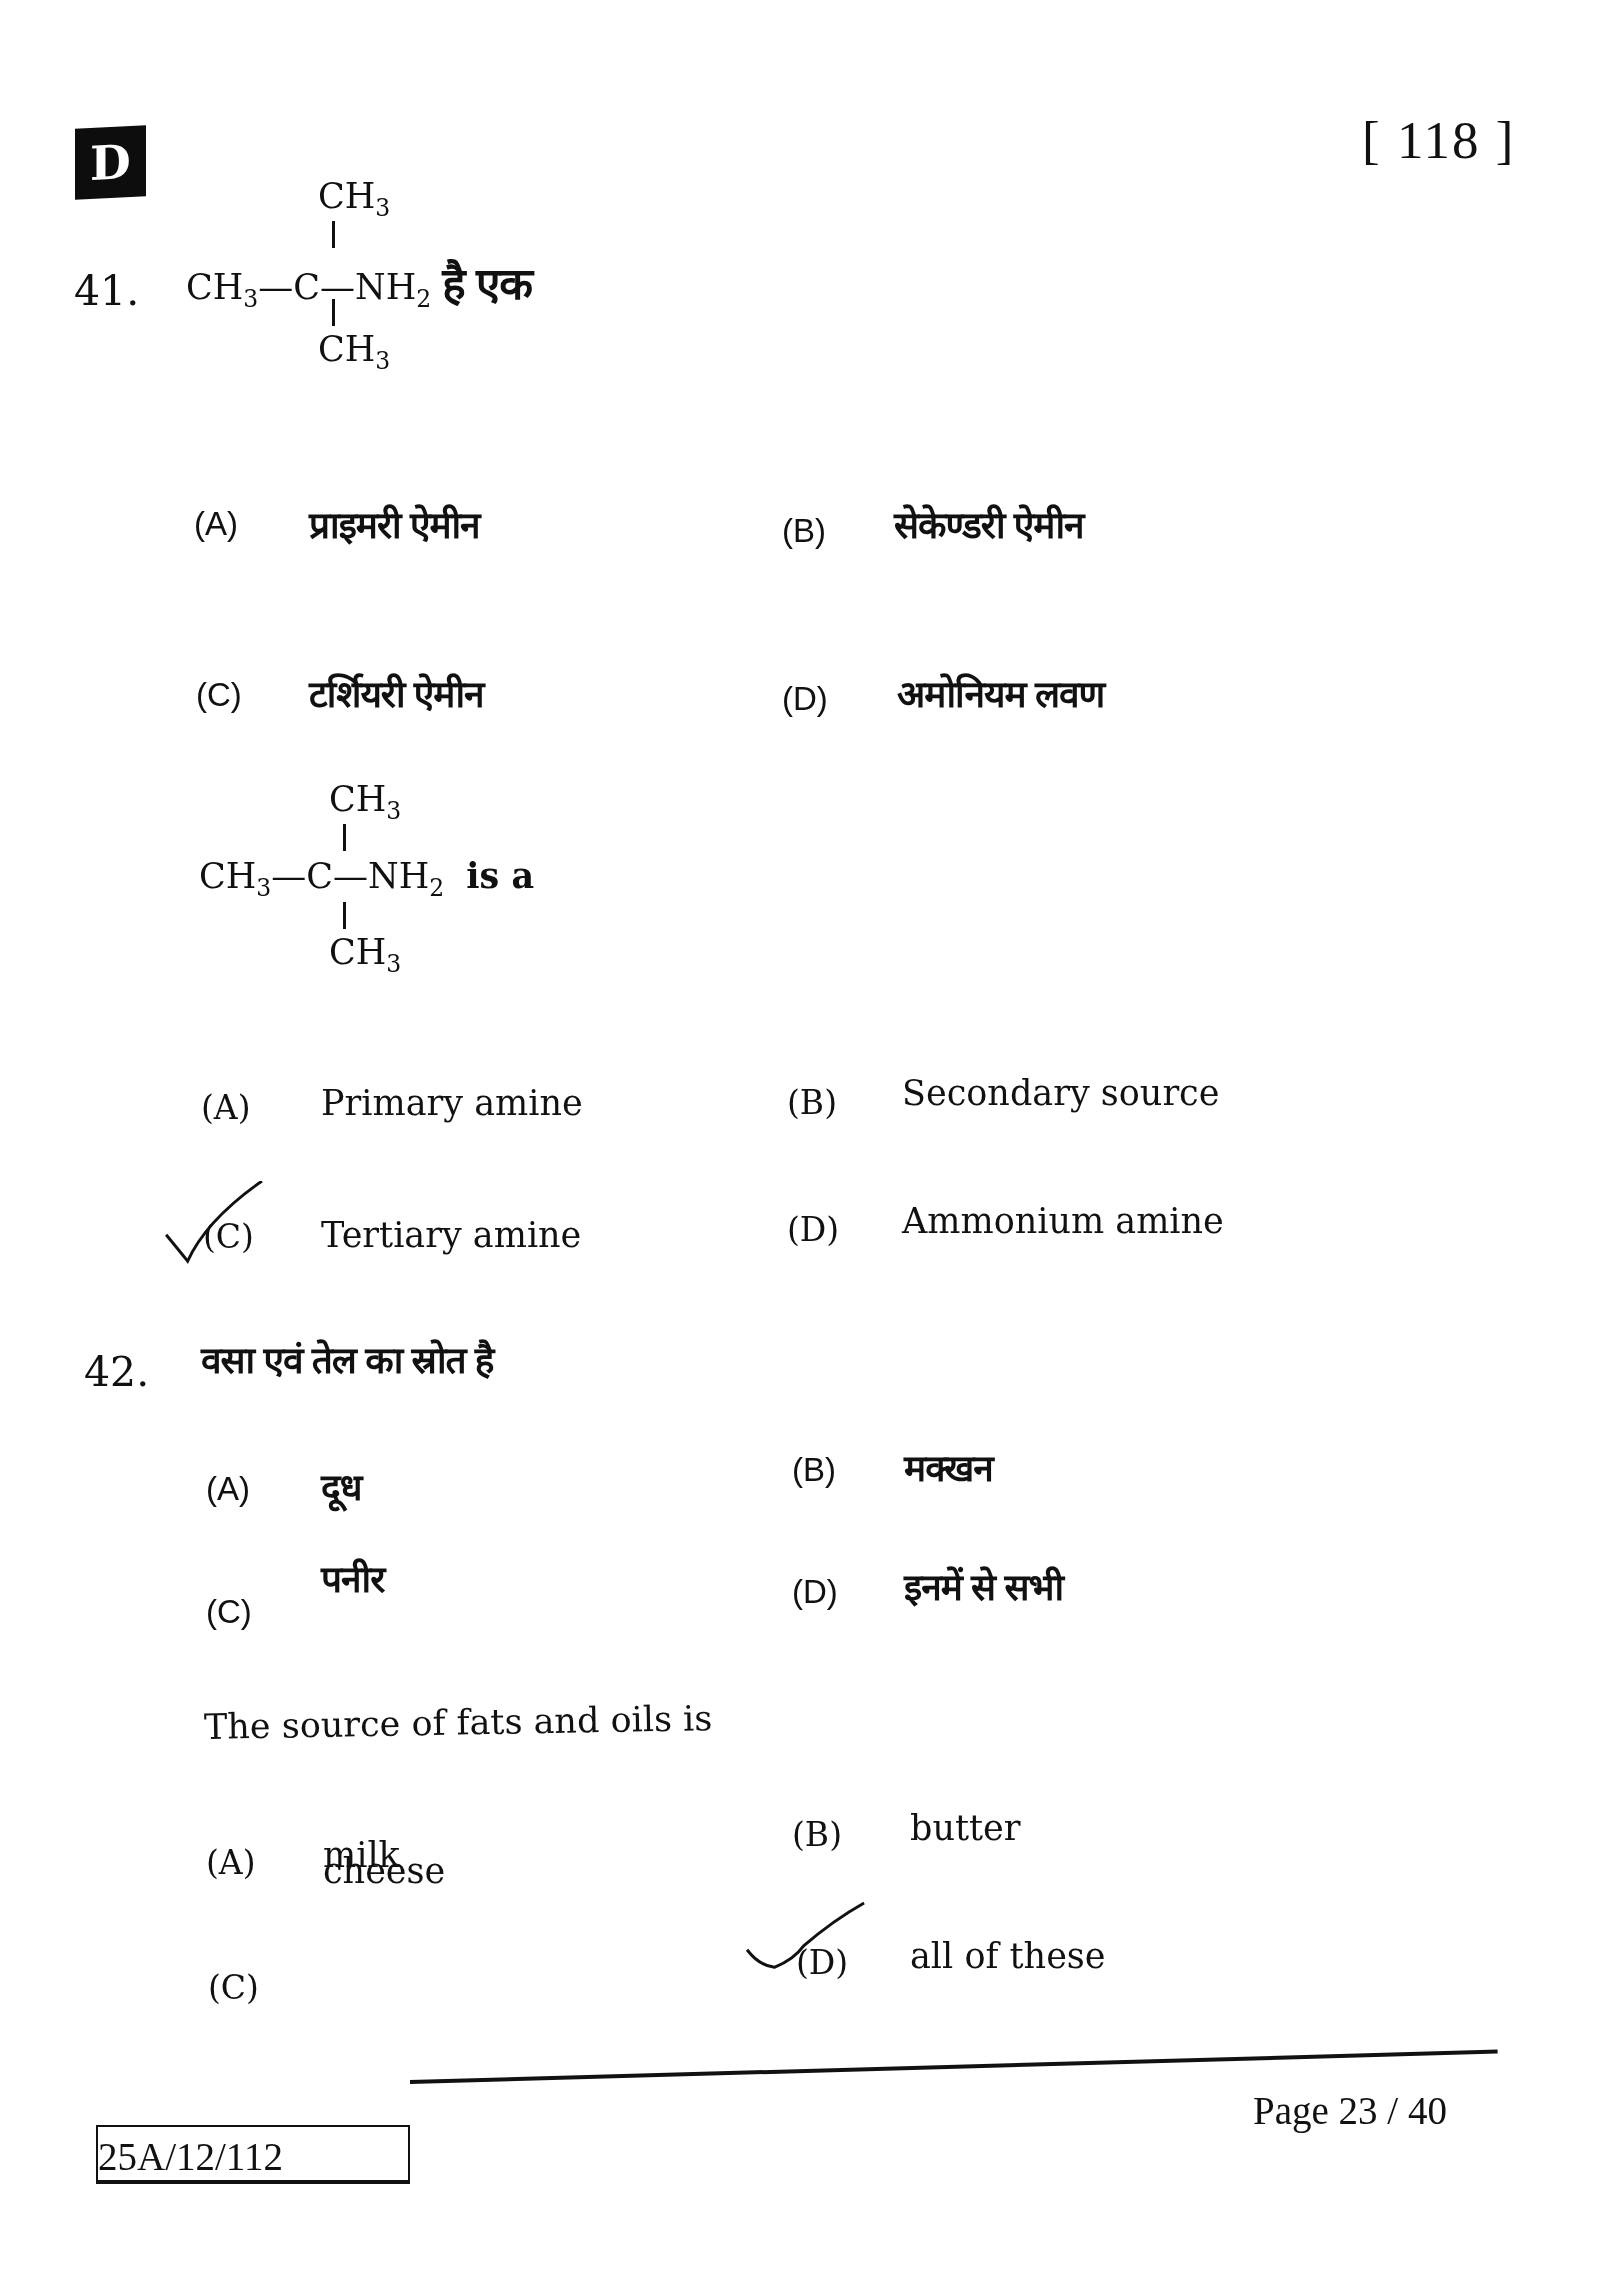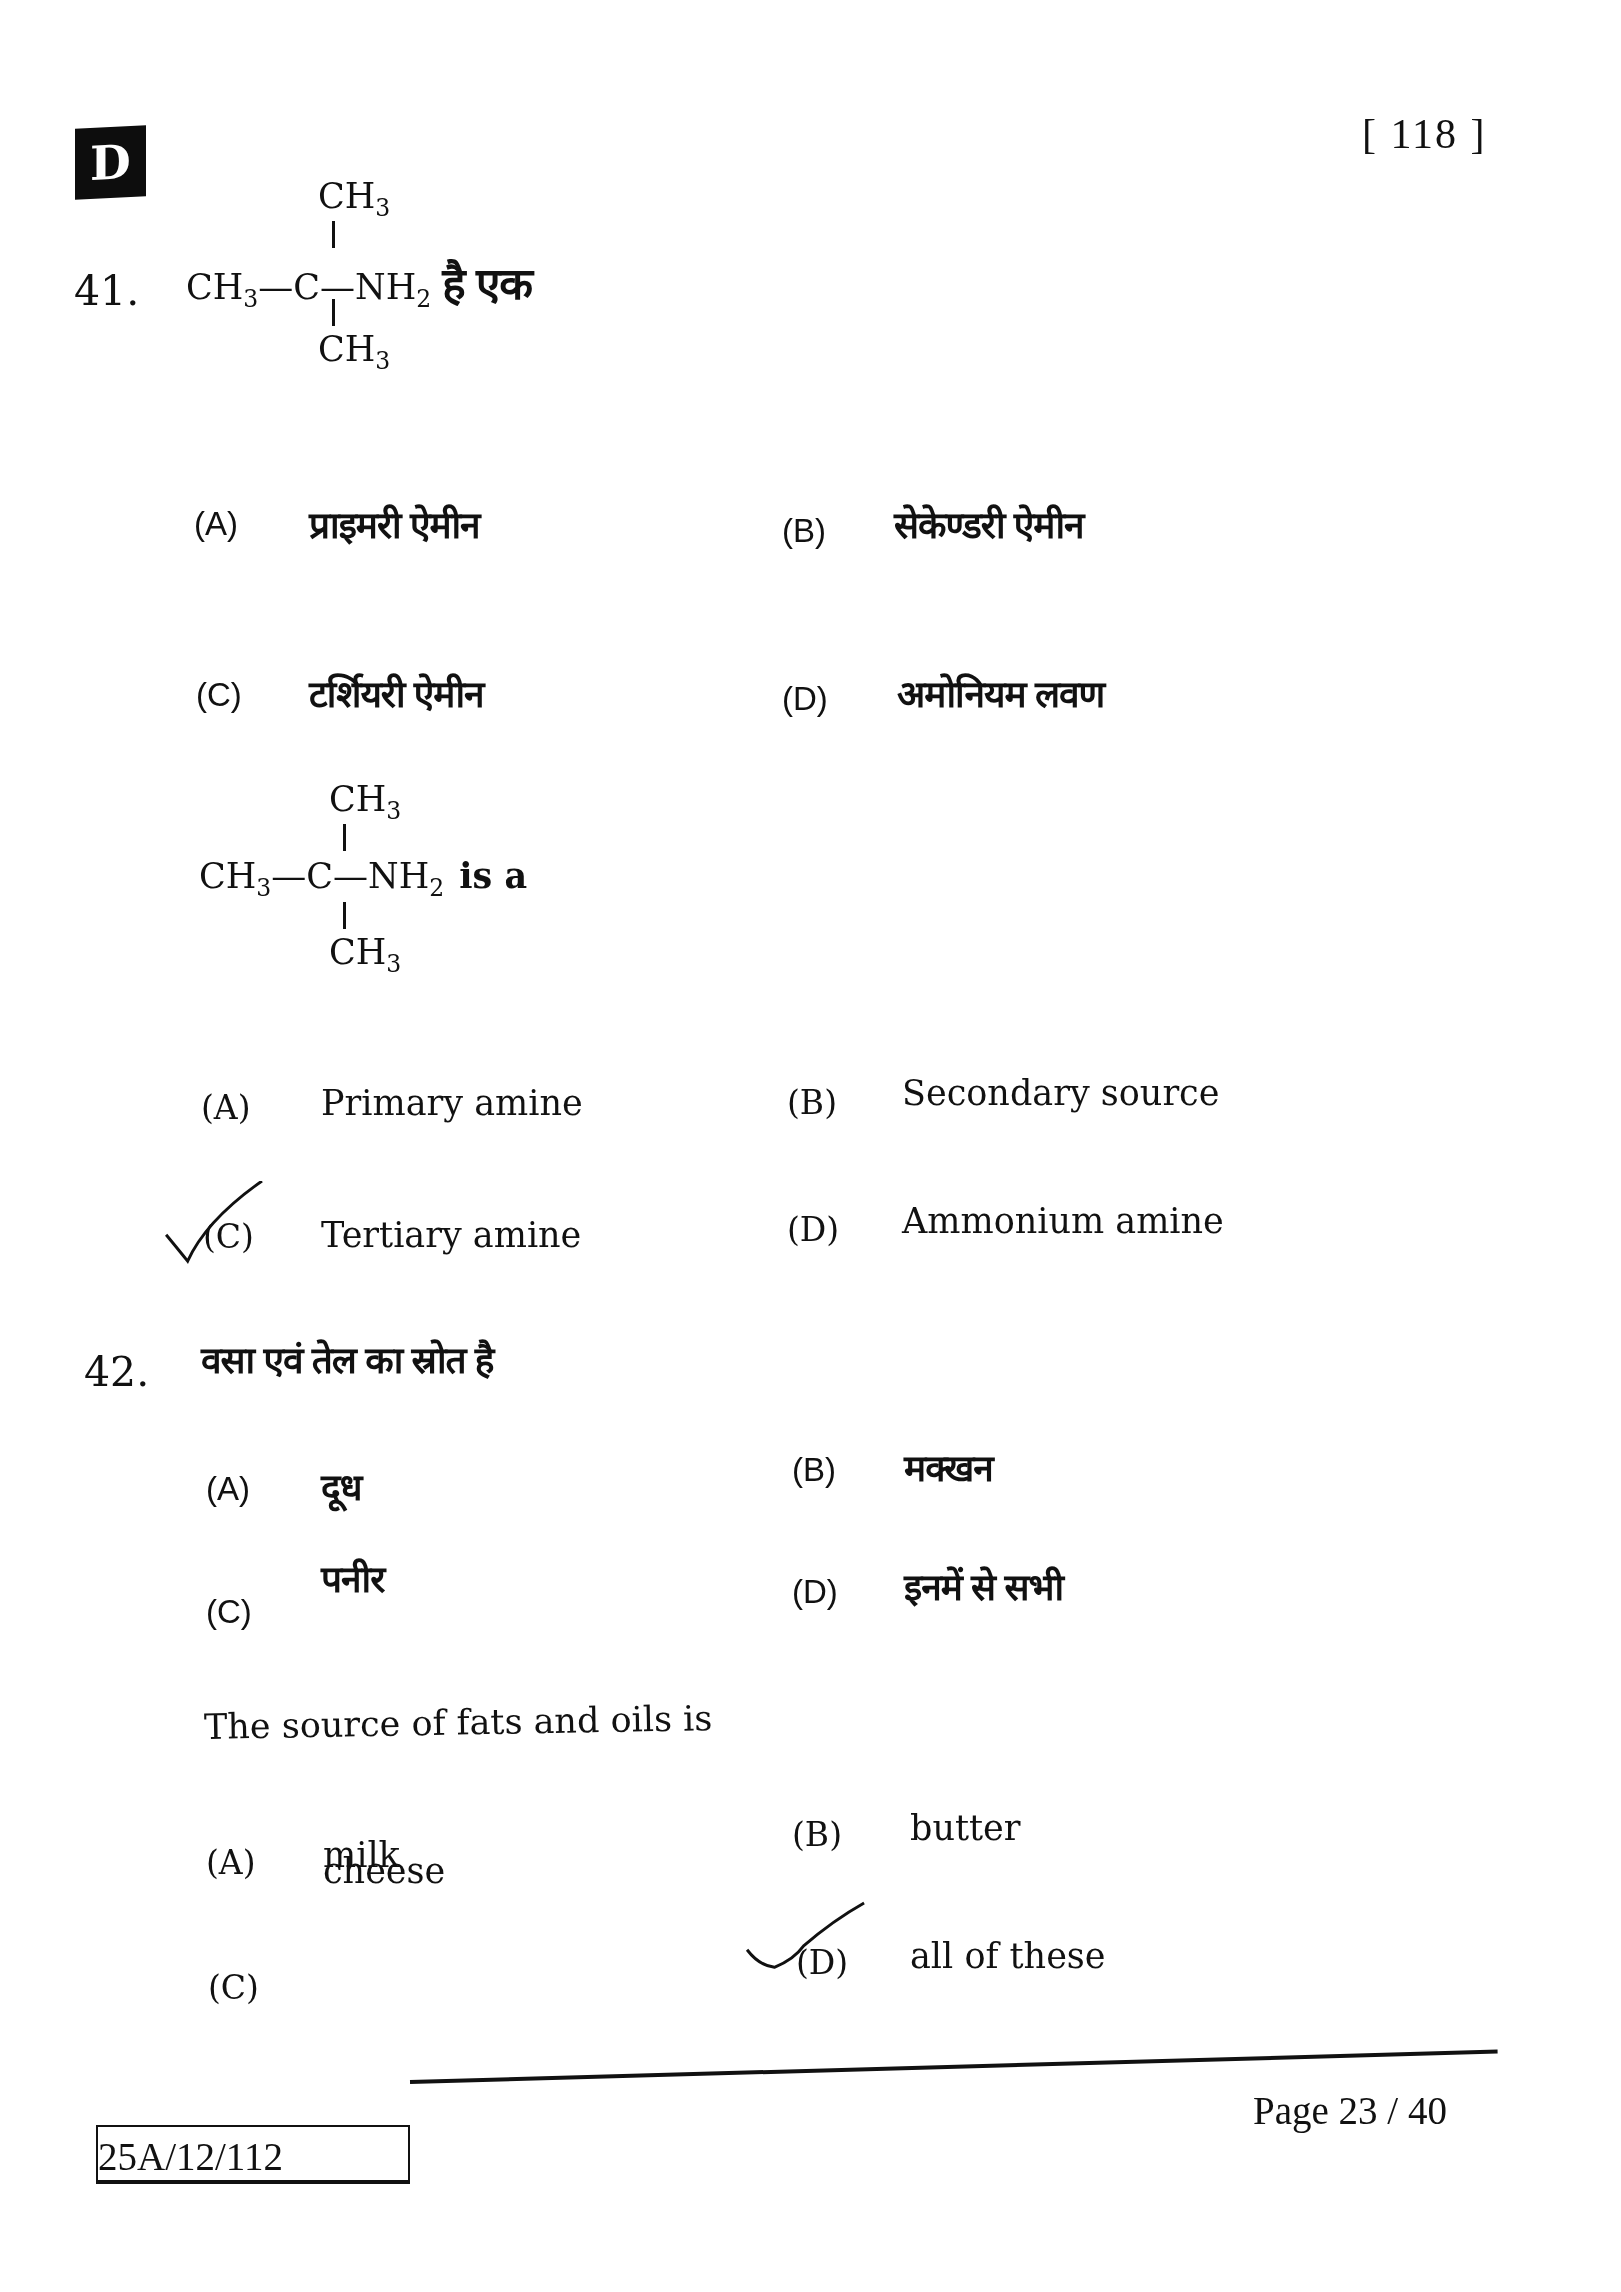--- a/index.html
+++ b/index.html
@@ -6,21 +6,21 @@
   body {
     width: 1621px; height: 2293px; position: relative; overflow: hidden;
     font-family: "DejaVu Serif", serif; color: #111;
   }
   .abs { position: absolute; }
   .set-badge {
     left: 75px; top: 127px; width: 71px; height: 71px; background: #0d0d0d;
     color: #fff; font-family: "DejaVu Serif", serif; font-weight: bold;
     font-size: 47px; line-height: 71px; text-align: center; transform: skewY(-3deg);
   }
-  .page-num { left: 1362px; top: 110px; font-size: 42px; font-family: "Liberation Serif", serif; letter-spacing: 2px; }
+  .page-num { left: 1362px; top: 110px; font-size: 53px; font-family: "Liberation Serif", serif; letter-spacing: 2px; }
   .qnum { font-size: 41px; font-family: "DejaVu Serif", serif; text-align: center; }
   .chem { font-family: "DejaVu Serif", serif; font-size: 35px; white-space: nowrap; }
   .chem sub { font-size: 23.5px; vertical-align: -7.8px; }
   .bond-v { position: absolute; width: 2.9px; height: 27.4px; background: #111; }
   .hi { font-family: "Liberation Sans", sans-serif; font-size: 37px; font-weight: bold; letter-spacing: -1px; }
   .opt-label { font-family: "Liberation Sans", sans-serif; font-size: 33px; }
   .opt-label-serif { font-family: "DejaVu Serif", serif; font-size: 33px; }
   .en { font-family: "DejaVu Serif", serif; font-size: 35px; }
   .tick { position: absolute; }
   .code-box {
@@ -56,21 +56,21 @@
 <div class="abs opt-label" style="left:196px; top:676px;">(C)</div>
 <div class="abs hi" style="left:309px; top:667px;">टर्शियरी ऐमीन</div>
 <div class="abs opt-label" style="left:782px; top:680px;">(D)</div>
 <div class="abs hi" style="left:897px; top:667px;">अमोनियम लवण</div>
 
 <div class="abs" style="left:199px; top:779px; width:451px; height:216px;">
   <div class="abs chem" style="left:130px; top:0;"><span>CH</span><sub>3</sub></div>
   <div class="bond-v" style="left:144px; top:45px;"></div>
   <div class="abs chem" style="left:0; top:76px;">
     <span>CH</span><sub>3</sub><span>—</span><span>C</span><span>—</span><span>NH</span><sub>2</sub>
-    <span class="en" style="font-weight:bold; margin-left:4px;">is a</span>
+    <span class="en" style="font-weight:bold; margin-left:11px;">is a</span>
   </div>
   <div class="bond-v" style="left:144px; top:123px;"></div>
   <div class="abs chem" style="left:130px; top:153px;"><span>CH</span><sub>3</sub></div>
 </div>
 
 <div class="abs opt-label-serif" style="left:201px; top:1088px;">(A)</div>
 <div class="abs en" style="left:321px; top:1083px;">Primary amine</div>
 <div class="abs opt-label-serif" style="left:787px; top:1083px;">(B)</div>
 <div class="abs en" style="left:902px; top:1073px;">Secondary source</div>
 <div class="abs opt-label-serif" style="left:203px; top:1217px;">(C)</div>

